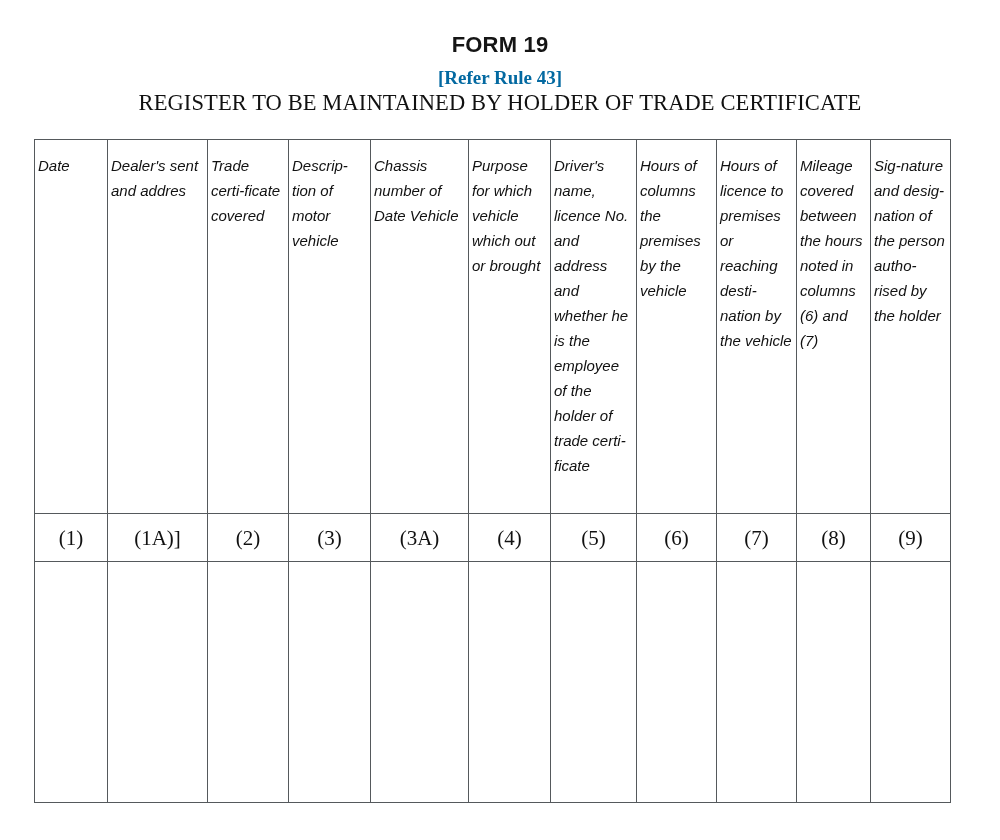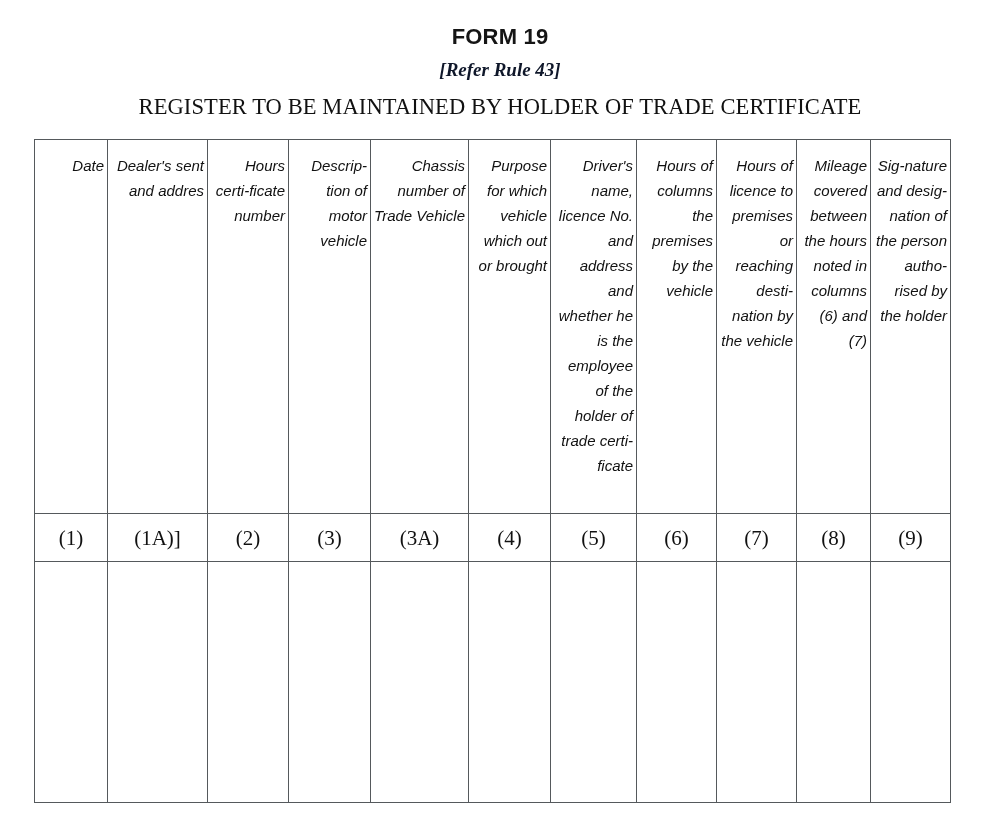--- a/index.html
+++ b/index.html
@@ -29,41 +29,40 @@
     top: 0;
     width: 1000px;
     text-align: center;
   }
 
   .form-title {
     font-family: "Liberation Sans", sans-serif;
     font-weight: bold;
     font-size: 22px;
     letter-spacing: 0.2px;
-    margin-top: 24px;
+    margin-top: 32px;
     line-height: 26px;
     color: #151515;
   }
 
   .refer-rule {
     font-family: "Liberation Serif", serif;
     font-weight: bold;
-    font-style: italic;
     font-size: 19px;
     line-height: 24px;
     margin-top: 8px;
-    color: #0f172a;
+    color: #0369a1;
   }
 
   .register-heading {
     font-family: "Liberation Serif", serif;
     font-weight: normal;
     font-size: 22.5px;
     line-height: 26px;
-    margin-top: 12px;
+    margin-top: 0;
     letter-spacing: 0.1px;
     color: #111111;
   }
 
   
   .register-table {
     position: absolute;
     left: 34px;
     top: 139px;
     width: 917px;
@@ -87,21 +86,21 @@
   .hdr-cell {
     height: 373px;
   }
 
   .hdr-text {
     font-family: "Liberation Sans", sans-serif;
     font-style: italic;
     font-weight: normal;
     font-size: 15px;
     line-height: 25px;
-    text-align: right;
+    text-align: left;
     padding: 13px 3px 0 3px;
     color: #111111;
     word-wrap: break-word;
     hyphens: manual;
   }
 
   .num-cell {
     height: 47px;
   }
 
@@ -157,27 +156,27 @@
     </colgroup>
     <tbody>
       <tr>
         <td class="hdr-cell">
           <div class="hdr-text">Date</div>
         </td>
         <td class="hdr-cell">
           <div class="hdr-text">Dealer's sent and addres</div>
         </td>
         <td class="hdr-cell">
-          <div class="hdr-text">Hours certi-ficate number</div>
+          <div class="hdr-text">Trade certi-ficate covered</div>
         </td>
         <td class="hdr-cell">
           <div class="hdr-text">Descrip-tion of motor vehicle</div>
         </td>
         <td class="hdr-cell">
-          <div class="hdr-text">Chassis number of Trade Vehicle</div>
+          <div class="hdr-text">Chassis number of Date Vehicle</div>
         </td>
         <td class="hdr-cell">
           <div class="hdr-text">Purpose for which vehicle which out or brought</div>
         </td>
         <td class="hdr-cell">
           <div class="hdr-text">Driver's name, licence No. and address and whether he is the employee of the holder of trade certi-ficate</div>
         </td>
         <td class="hdr-cell">
           <div class="hdr-text">Hours of columns the premises by the vehicle</div>
         </td>

